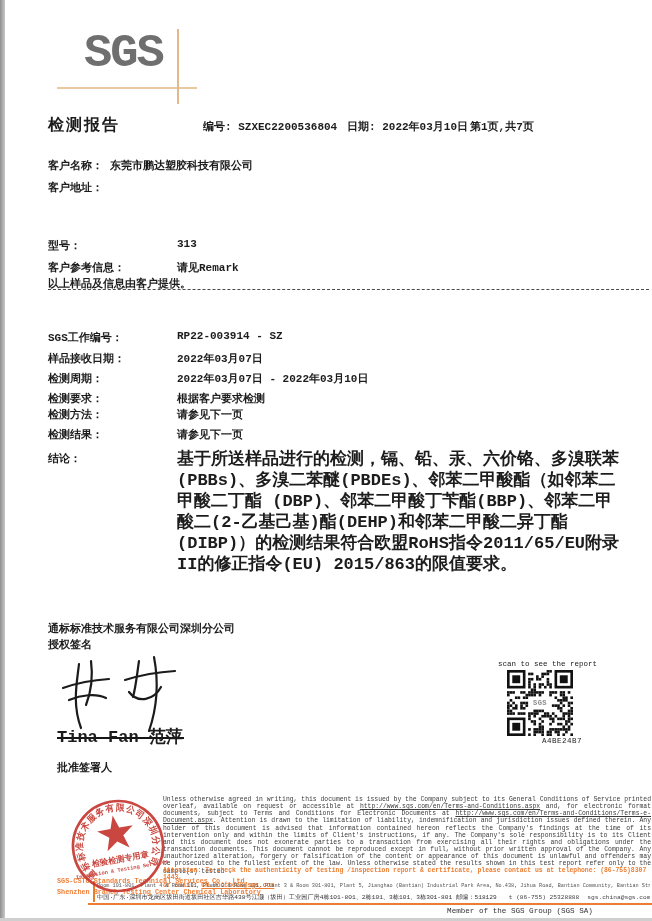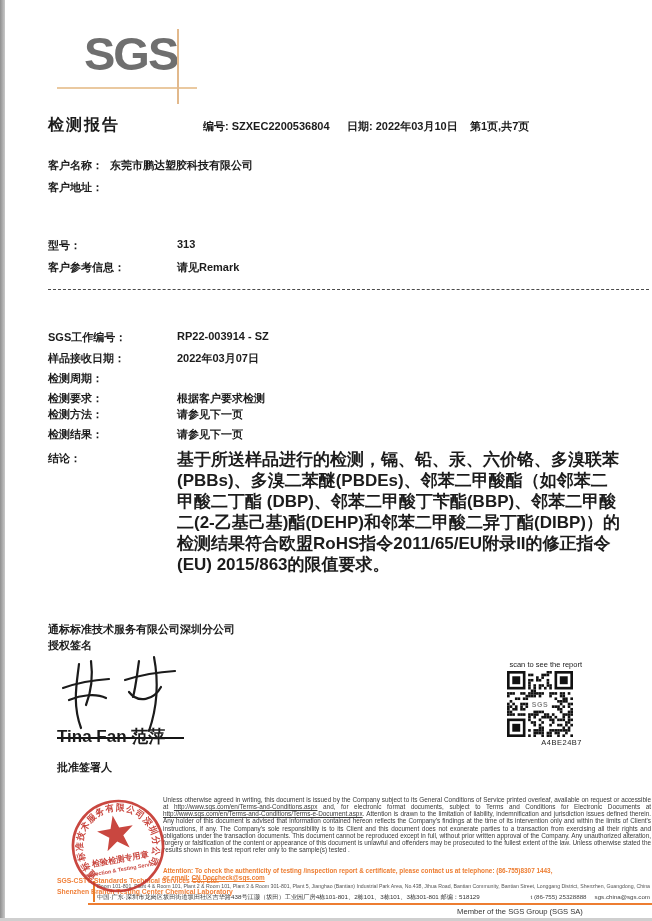--- a/index.html
+++ b/index.html
@@ -1,18 +1,18 @@
 <!DOCTYPE html>
 <html><head>
 <meta charset="utf-8">
 <style>
   html,body{margin:0;padding:0;background:#e8e8e8;}
   .page{
     position:relative;width:652px;height:921px;background:#ffffff;
-    font-family:Liberation Sans, sans-serif;color:#1c1c1c;
+    font-family:Liberation Mono, monospace;color:#1c1c1c;
     overflow:hidden;margin:0 auto;
   }
   .abs{position:absolute;}
   .edge{left:0;top:0;width:5px;height:921px;background:linear-gradient(to right,#8f8f8f,#c9c9c9);}
   .bottom-edge{left:0;top:918px;width:652px;height:3px;background:#cfcfcf;}
 
   .logo{left:84px;top:30px;font-size:47px;font-weight:700;color:#6f6f6f;letter-spacing:-2px;line-height:1;}
   .logo-hline{left:57px;top:87px;width:140px;height:2px;background:#eac9a0;}
   .logo-vline{left:177px;top:29px;width:2px;height:75px;background:#e2b98c;}
 
@@ -91,33 +91,37 @@
   </div>
 
   <div class="abs row" style="top:238px">
     <span class="lbl">型号：</span>
     <span class="val c2">313</span>
   </div>
   <div class="abs row" style="top:260px">
     <span class="lbl">客户参考信息：</span>
     <span class="val c2">请见Remark</span>
   </div>
+  <div class="abs row" style="top:276px">
+    <span class="lbl">以上样品及信息由客户提供。</span>
+  </div>
 
   <div class="abs dash"></div>
 
   <div class="abs row" style="top:330px">
     <span class="lbl">SGS工作编号：</span>
     <span class="val c2">RP22-003914 - SZ</span>
   </div>
   <div class="abs row" style="top:351px">
     <span class="lbl">样品接收日期：</span>
     <span class="val c2">2022年03月07日</span>
   </div>
   <div class="abs row" style="top:371px">
     <span class="lbl">检测周期：</span>
+    <span class="val c2">2022年03月07日 - 2022年03月10日</span>
   </div>
   <div class="abs row" style="top:391px">
     <span class="lbl">检测要求：</span>
     <span class="val c2">根据客户要求检测</span>
   </div>
   <div class="abs row" style="top:407px">
     <span class="lbl">检测方法：</span>
     <span class="val c2">请参见下一页</span>
   </div>
   <div class="abs row" style="top:427px">

